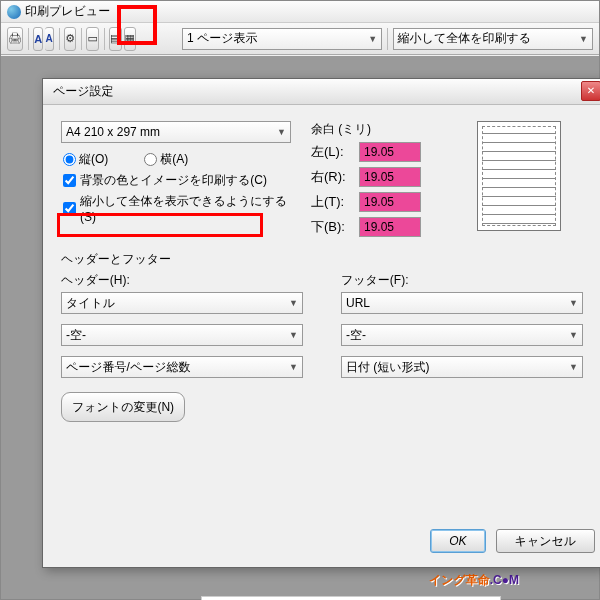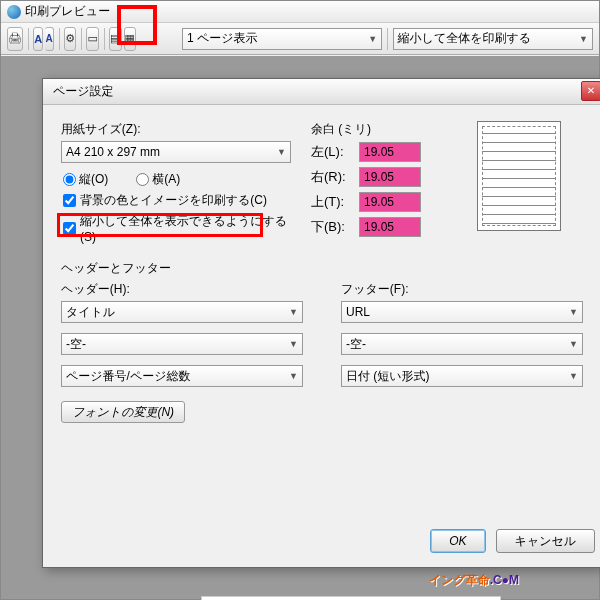--- a/index.html
+++ b/index.html
@@ -27,36 +27,36 @@
 .dlg-body { padding: 16px 18px; }
 .fieldset { border: 1px solid #ccc; padding: 10px 12px 12px 12px; position: relative; }
 .fs-row { display: flex; gap: 20px; }
 .col-left { width: 230px; }
 .col-mid { width: 140px; }
 .col-right { flex: 1; }
 .grp-title { font-size: 12px; margin-bottom: 4px; }
 .lbl { font-size: 12px; display: block; margin-bottom: 3px; }
 .sel { width: 100%; height: 22px; border: 1px solid #999; background: linear-gradient(#fff,#eee); padding: 0 4px; font-size: 12px; position: relative; display:flex; align-items:center; justify-content:space-between;}
 .sel::after { content: '▼'; font-size: 9px; color: #555; }
-.radio-row { display: flex; gap: 28px; margin: 8px 0 4px 2px; align-items: center; }
+.radio-row { display: flex; gap: 36px; margin: 8px 0 4px 2px; align-items: center; }
 .radio-row label { font-size: 12px; display:flex; align-items:center; gap:3px;}
 .chk-row { margin: 4px 0 2px 2px; display:flex; align-items:center; gap:4px;}
 .margin-grid { display: grid; grid-template-columns: 44px 1fr; gap: 5px 4px; }
 .margin-grid .ml { font-size: 13px; align-self: center; }
 .margin-grid input { width: 62px; height: 20px; border: 1px solid #999; padding: 0 4px; font-size: 12px; background:#ec4899; }
 .preview-box { width: 84px; height: 110px; border: 1px solid #777; background: #fff; padding: 4px; margin-left: 6px;}
 .preview-inner { width: 100%; height: 100%; border: 1px dashed #888;  background: repeating-linear-gradient(#fff 0, #fff 6px, #888 6px, #888 7px, #fff 7px, #fff 9px);}
 .hf-section { margin-top: 14px; }
 .hf-row { display: flex; gap: 38px; }
 .hf-col { flex: 1; }
 .hf-col .sel { margin-bottom: 10px; }
 .btn-row { position:absolute; bottom: 14px; right: 0; display: flex; gap: 10px; padding-right: 6px;}
 .btn { height: 24px; padding: 0 18px; border: 1px solid #888; border-radius: 3px; background: linear-gradient(#fff, #ddd); font-size: 12px; }
 .btn.ok { border-color: #5a9fd4; box-shadow: 0 0 0 1px #8cc4ec inset; font-style: italic; }
-.font-btn { height: 22px; padding: 0 10px; border: 1px solid #999; background: linear-gradient(#fff,#e0e0e0); font-size: 12px; border-radius:3px; margin-top:4px;font-style:italic;}
+.font-btn { height: 30px; padding: 0 10px; border: 1px solid #999; background: linear-gradient(#fff,#e0e0e0); font-size: 12px; border-radius:9px; margin-top:4px;}
 .highlight-chk { position: absolute; border: 3px solid #ff0000; width: 206px; height: 24px; z-index: 3; }
 .arrow-split { position: absolute; left: 290px; top: 58px; color: #777; font-size: 13px; letter-spacing: -2px;}
 input[type=checkbox], input[type=radio]{ width:13px; height:13px;}
 </style>
 </head>
 <body>
 
 <div class="main-window">
   <div class="title-bar">
     <span class="ie-icon"></span>
@@ -94,21 +94,20 @@
 
 <div class="dialog">
   <div class="dlg-title">
     <span>ページ設定</span>
     <div class="dlg-close">✕</div>
   </div>
   <div class="dlg-body">
     <div class="fieldset" style="border:none; padding:0;">
       <div class="fs-row">
         <div class="col-left" style="position:relative;">
-          <span class="lbl">用紙サイズ(Z):</span>
           <div class="sel">
               <span>A4 210 x 297 mm</span>
             </div>
           <div class="radio-row">
             <label>
                 <input type="radio" checked="" style=""> 
                 <span>縦(O)</span>
               </label>
             <label>
                 <input type="radio" style=""> 

